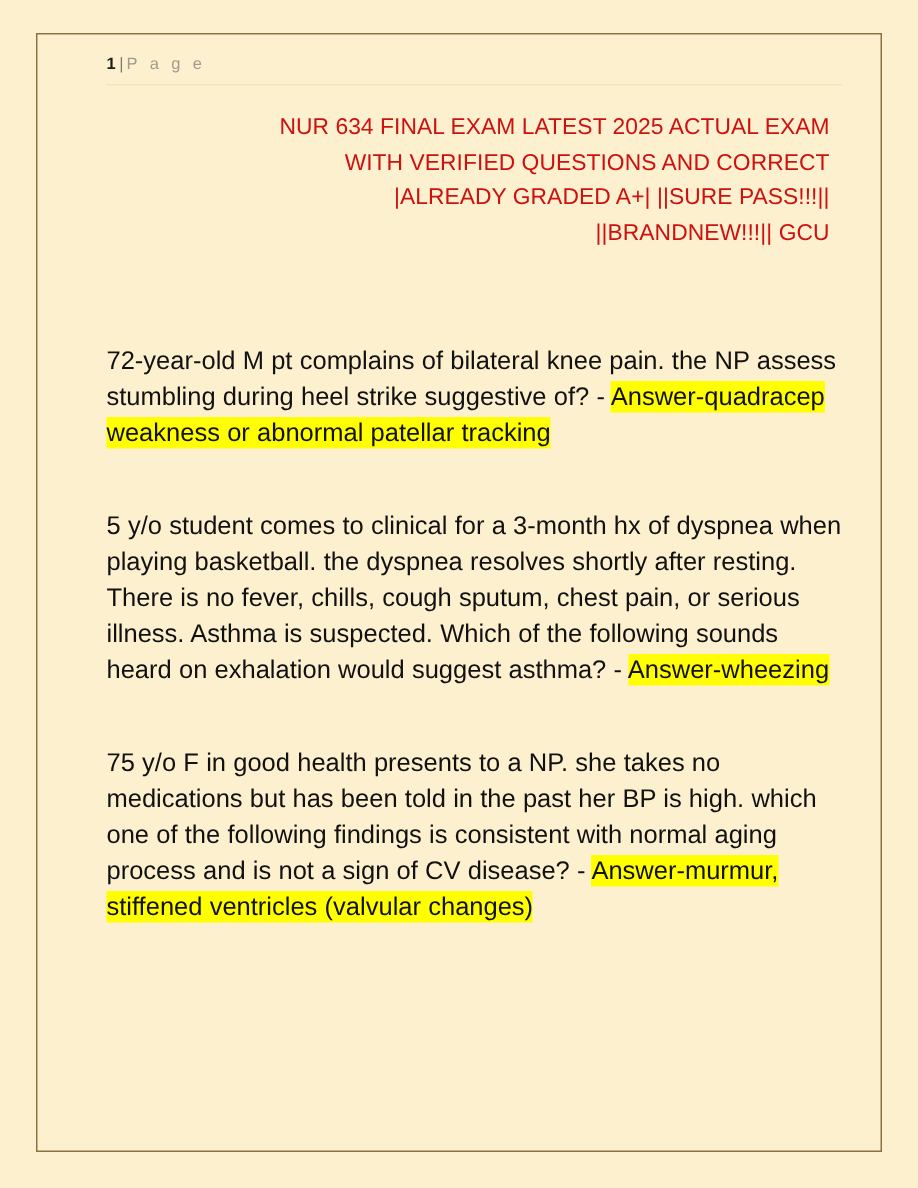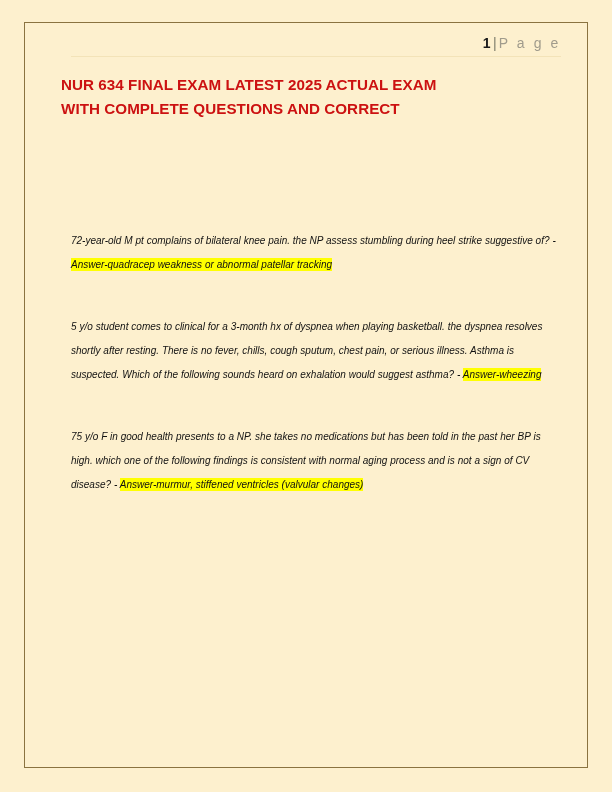--- a/index.html
+++ b/index.html
@@ -30,24 +30,23 @@
   .page-header {
     position: absolute;
     left: 46px;
     top: 14px;
     width: 490px;
     height: 20px;
     border-bottom: 1px solid #f3e3b8;
     box-sizing: border-box;
   }
   .page-header-inner {
-    font-size: 14px;
+    font-size: 11px;
     line-height: 13px;
     white-space: nowrap;
-    text-align: right;
   }
   .hdr-num {
     font-weight: bold;
     color: #1b1b1b;
     letter-spacing: 0.4px;
   }
   .hdr-sep {
     color: #7d7d6a;
     padding: 0 2px;
   }
@@ -55,42 +54,41 @@
     color: #a09b8c;
     letter-spacing: 2.6px;
   }
 
   
   .doc-title {
     position: absolute;
     left: 36px;
     top: 50px;
     width: 492px;
-    text-align: left;
+    text-align: right;
     color: #cc1111;
-    font-weight: bold;
+    font-weight: normal;
     font-size: 15.2px;
     line-height: 23.5px;
     letter-spacing: 0.05px;
   }
   .doc-title .tline {
     display: block;
     white-space: nowrap;
   }
 
   
   .doc-body {
     position: absolute;
     left: 46px;
     top: 206px;
     width: 492px;
     color: #111111;
-    font-size: 10px;
+    font-size: 17px;
     line-height: 24px;
-    font-style: italic;
   }
   .qa-block {
     margin: 0 0 38px 0;
   }
   .qa-block:last-child {
     margin-bottom: 0;
     margin-top: 28px;
   }
   .qa-text {
     margin: 0;
@@ -111,21 +109,23 @@
 <div class="page-frame">
 
   <div class="page-header">
     <div class="page-header-inner">
       <span class="hdr-num">1</span><span class="hdr-sep">|</span><span class="hdr-label">P a g e</span>
     </div>
   </div>
 
   <div class="doc-title">
     <span class="tline">NUR 634 FINAL EXAM LATEST 2025 ACTUAL EXAM</span>
-    <span class="tline">WITH COMPLETE QUESTIONS AND CORRECT</span>
+    <span class="tline">WITH VERIFIED QUESTIONS AND CORRECT</span>
+    <span class="tline">|ALREADY GRADED A+| ||SURE PASS!!!||</span>
+    <span class="tline">||BRANDNEW!!!|| GCU</span>
   </div>
 
   <div class="doc-body">
 
     <div class="qa-block">
       <p class="qa-text"><span>72-year-old M pt complains of bilateral knee pain. the NP assess stumbling during heel strike suggestive of? - </span><span class="hl">Answer-quadracep weakness or abnormal patellar tracking</span></p>
     </div>
 
     <div class="qa-block">
       <p class="qa-text"><span>5 y/o student comes to clinical for a 3-month hx of dyspnea when playing basketball. the dyspnea resolves shortly after resting. There is no fever, chills, cough sputum, chest pain, or serious illness. Asthma is suspected. Which of the following sounds heard on exhalation would suggest asthma? - </span><span class="hl">Answer-wheezing</span></p>

